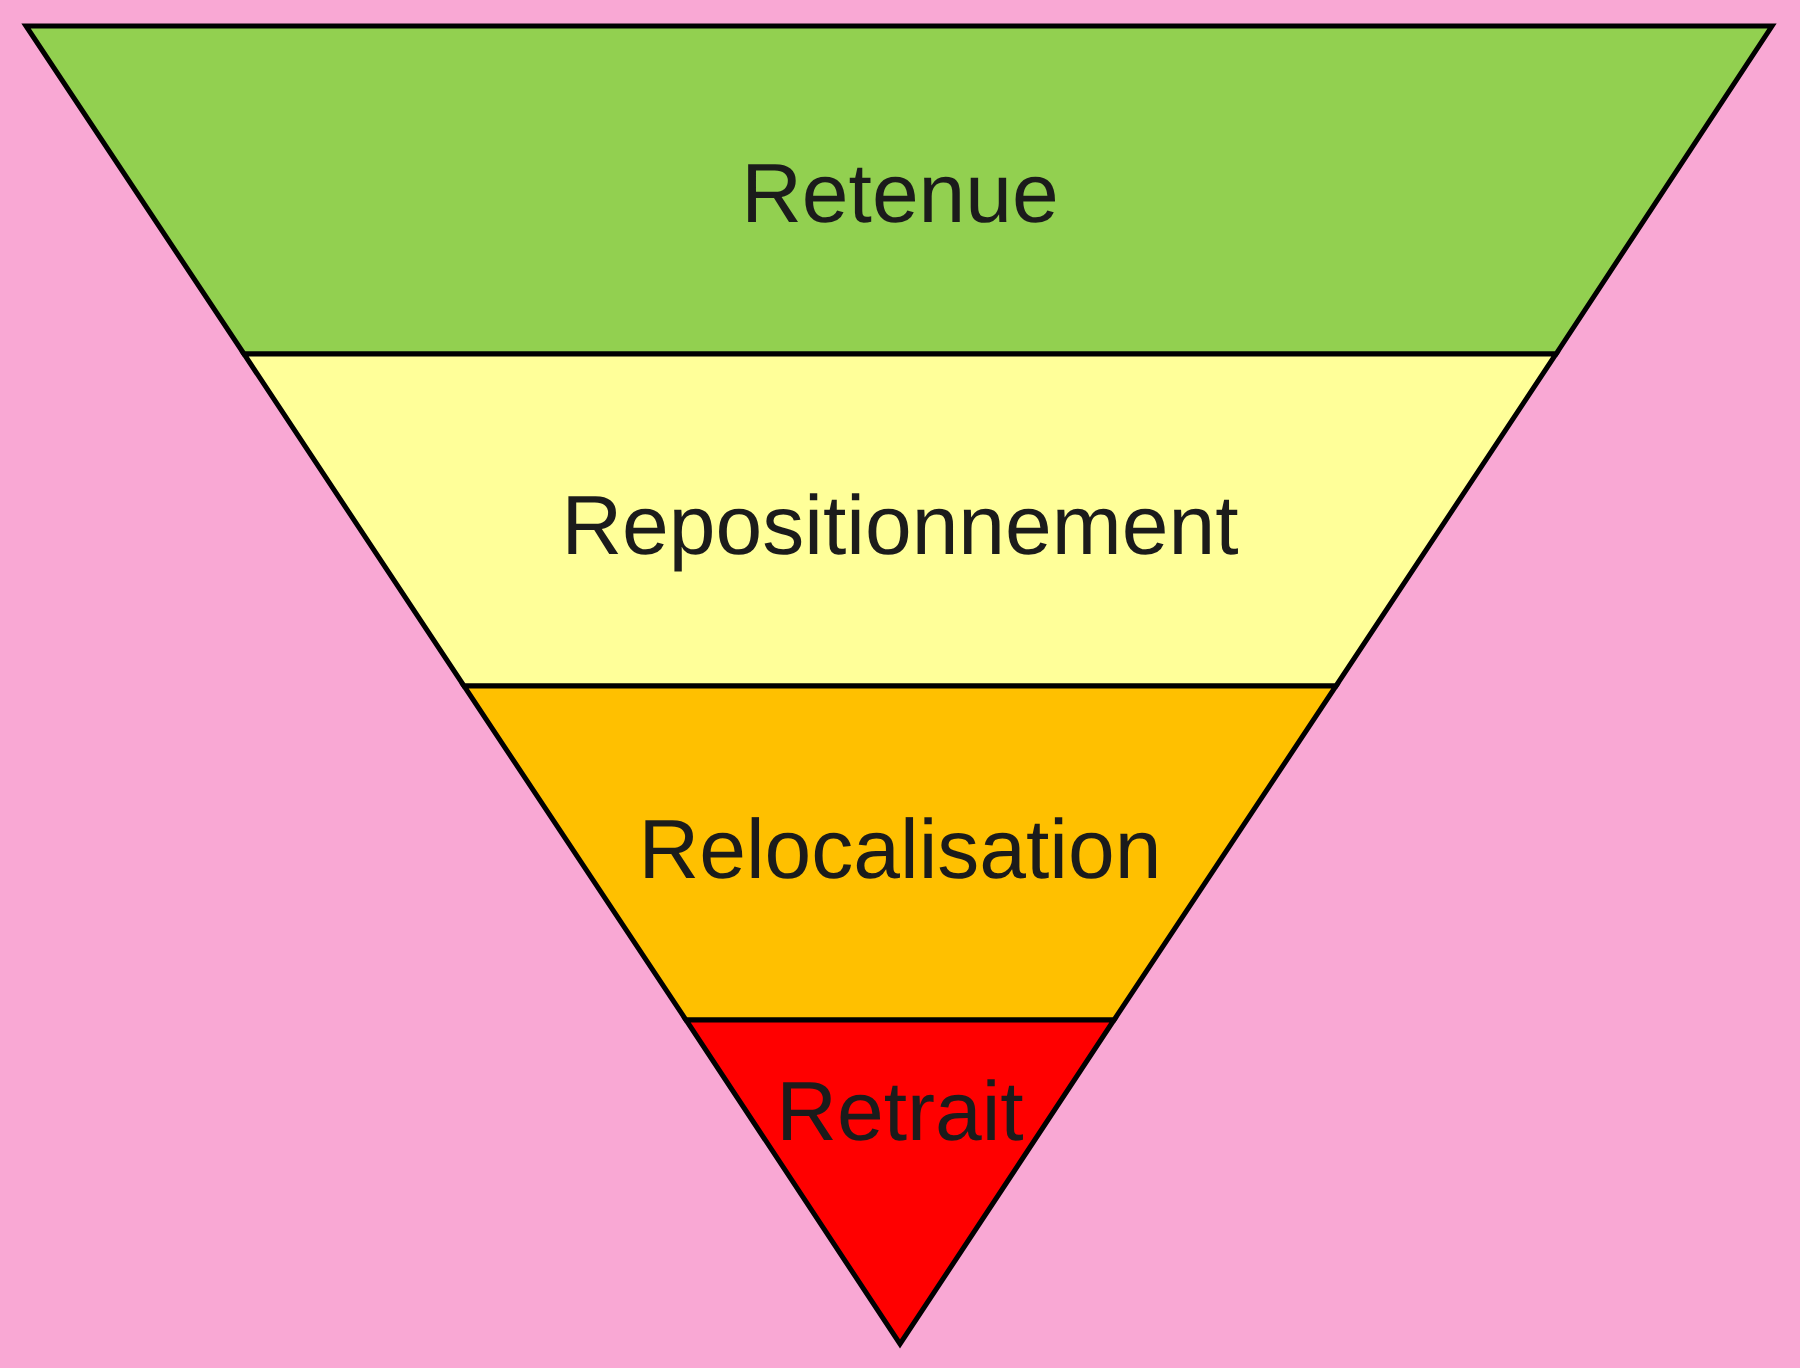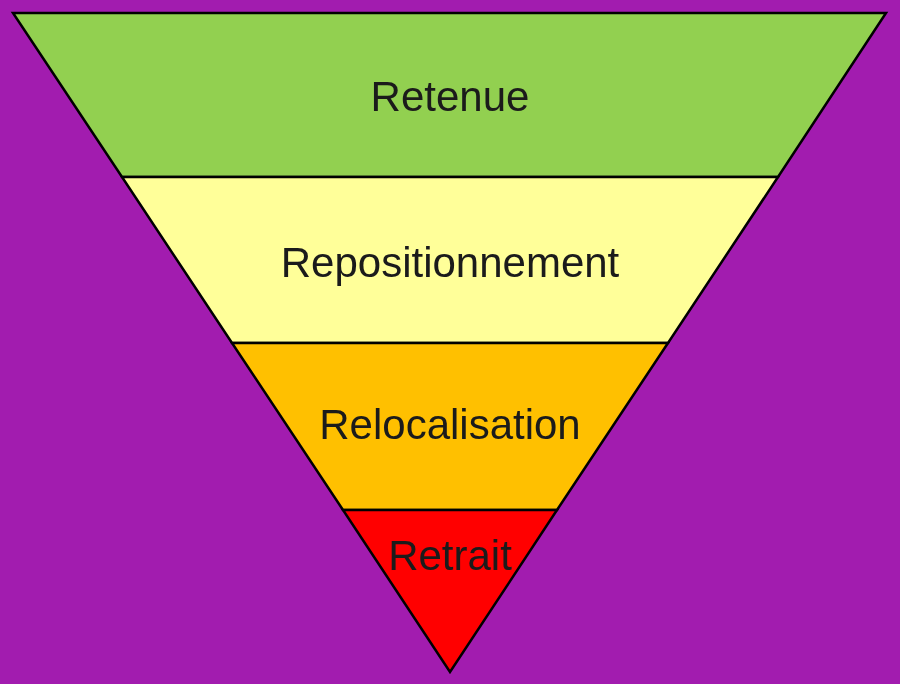--- a/index.html
+++ b/index.html
@@ -5,21 +5,21 @@
   html, body {
     margin: 0;
     padding: 0;
     background: #ffffff;
     font-family: "Liberation Sans", sans-serif;
   }
   .canvas {
     position: relative;
     width: 900px;
     height: 684px;
-    background: #a21caf;
+    background: #f9a8d4;
     overflow: hidden;
   }
   .canvas svg {
     display: block;
     width: 900px;
     height: 684px;
   }
   .level-label {
     font-family: "Liberation Sans", sans-serif;
     font-size: 42px;

